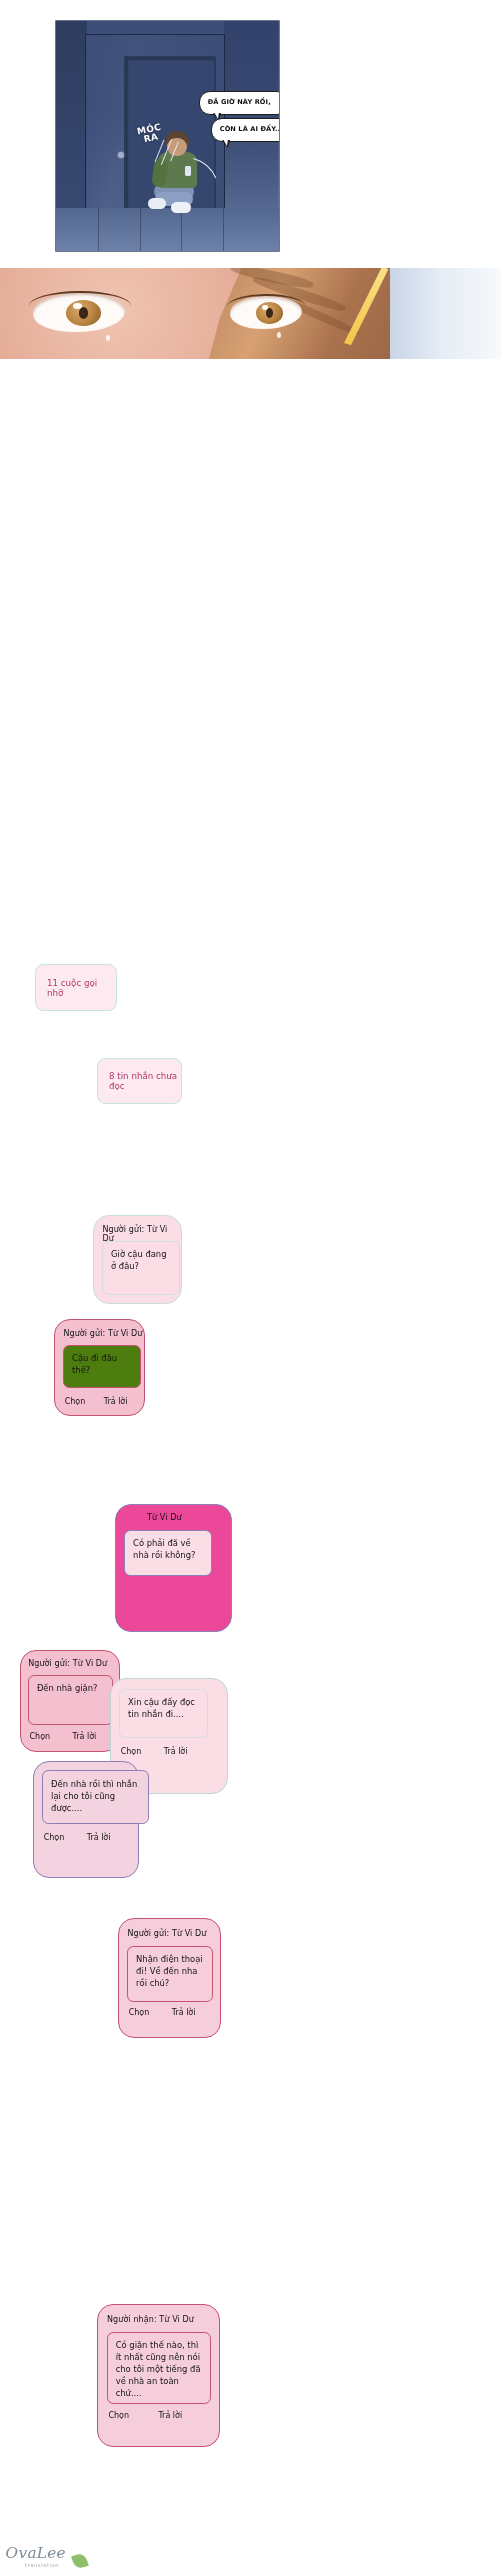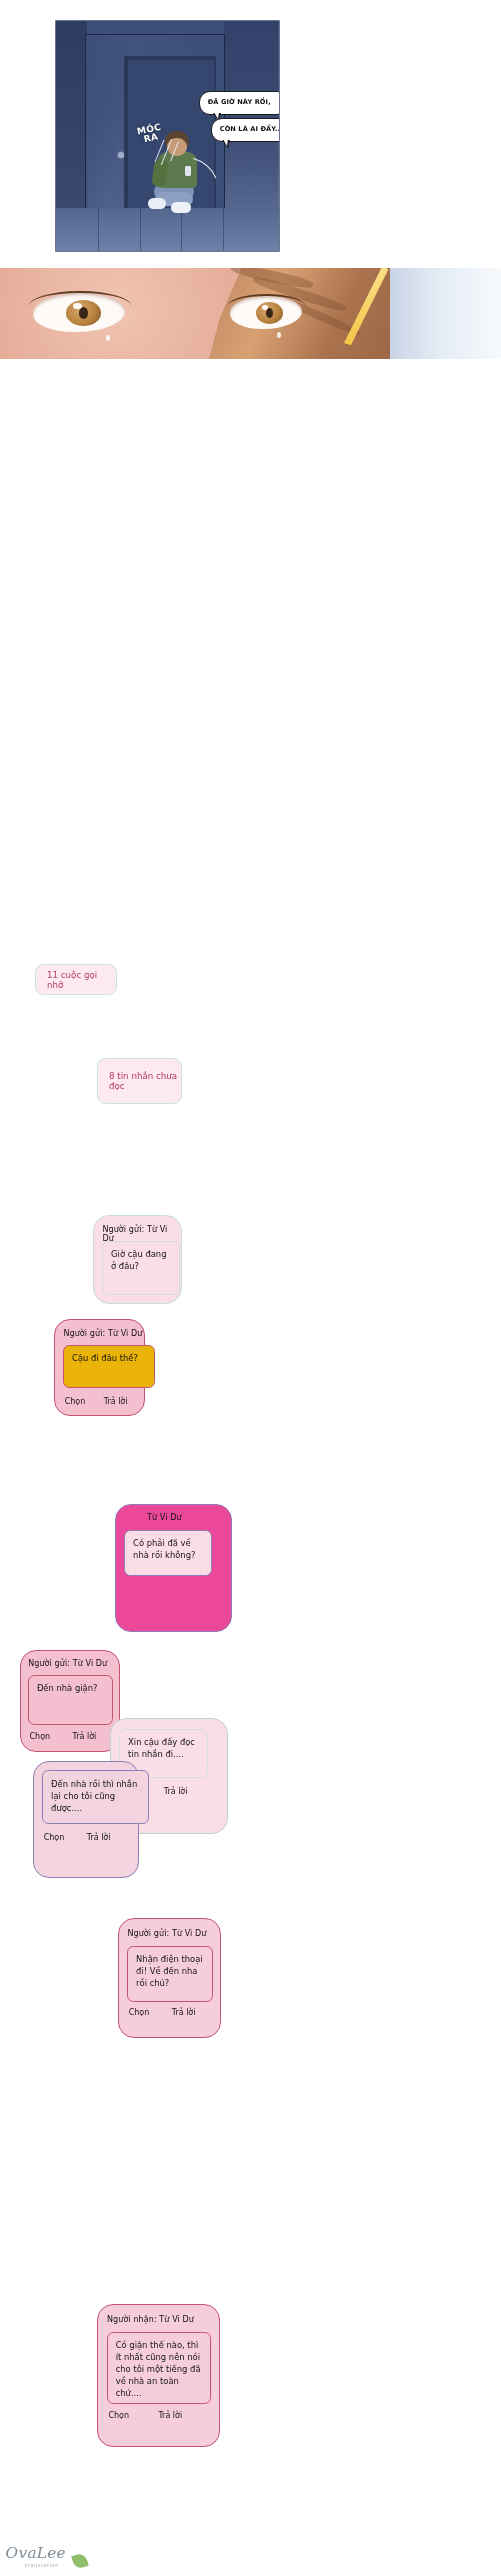--- a/index.html
+++ b/index.html
@@ -181,38 +181,38 @@
       </div>
     <div class="glint"></div>
     <div class="lash"></div>
   </div>
   <div class="tear" style="left:106px;top:67px;"></div>
   <div class="tear" style="left:277px;top:64px;"></div>
   <div class="cool-right"></div>
   <div class="highlight-beam"></div>
 </div>
 
-<div class="plain" id="n-calls" style="left:35px;top:964px;width:82px;height:31px;background:#fdeaf1;border:1px solid #c9e2e2;">
+<div class="plain" id="n-calls" style="left:35px;top:964px;width:82px;height:47px;background:#fdeaf1;border:1px solid #c9e2e2;">
   <span>11 cuộc gọi nhỡ</span>
 </div>
 
 <div class="plain" id="n-msgs" style="left:97px;top:1058px;width:85px;height:46px;background:#fdeaf1;border:1px solid #c9e2e2;align-items:center;">
   <span>8 tin nhắn chưa đọc</span>
 </div>
 
 <div class="card" id="card-a" style="left:93px;top:1215px;width:89px;height:89px;background:#fbdde6;border:0.9px solid #c9dede;">
   <div class="sender" style="left:8.4px;top:9px;">Người gửi: Từ Vi Dư</div>
   <div class="msgbox" style="left:8.4px;top:25px;width:78px;height:54px;background:#fbdde6;border:0.8px solid #cfdede;">
     <div class="txt">Giờ cậu đang ở đâu?</div>
   </div>
 </div>
 
 <div class="card" id="card-b" style="left:54px;top:1319px;width:91px;height:97px;background:#f4bfcf;border:1.1px solid #c4536f;">
   <div class="sender" style="left:8.4px;top:9px;">Người gửi: Từ Vi Dư</div>
-  <div class="msgbox" style="left:8.4px;top:25px;width:92px;height:43px;background:#eab308;border:0.8px solid #c4536f;">
+  <div class="msgbox" style="left:8.4px;top:25px;width:78px;height:43px;background:#4d7c0f;border:0.8px solid #c4536f;">
     <div class="txt">Cậu đi đâu thế?</div>
   </div>
   <div class="acts" style="left:9.7px;top:77px;width:74px;">
     <span class="a1">Chọn</span>
     <span class="a2" style="left:39px;">Trả lời</span>
   </div>
 </div>
 
 <div class="card" id="card-c" style="left:115px;top:1504px;width:117px;height:128px;background:#ec4899;border:1px solid #8b7fb5;">
   <div class="sender" style="left:31px;top:8.4px;">Từ Vi Dư</div>
@@ -225,21 +225,21 @@
   <div class="sender" style="left:7.7px;top:8.4px;">Người gửi: Từ Vi Dư</div>
   <div class="msgbox" style="left:7.7px;top:24px;width:85px;height:50px;background:#f4bfcf;border:0.8px solid #c4536f;">
     <div class="txt">Đến nhà giận?</div>
   </div>
   <div class="acts" style="left:9px;top:81px;width:84px;">
     <span class="a1">Chọn</span>
     <span class="a2" style="left:43px;">Trả lời</span>
   </div>
 </div>
 
-<div class="card" id="card-e" style="left:110px;top:1678px;width:118px;height:116px;background:#fbdde6;border:0.9px solid #bcd6d8;margin-top:40px;">
+<div class="card" id="card-e" style="left:110px;top:1678px;width:118px;height:116px;background:#fbdde6;border:0.9px solid #bcd6d8;">
   <div class="msgbox" style="left:8.4px;top:9.7px;width:89px;height:49px;background:#fbdde6;border:0.8px solid #d3dede;">
     <div class="txt">Xin cậu đấy đọc tin nhắn đi....</div>
   </div>
   <div class="acts" style="left:9.7px;top:68px;width:86px;">
     <span class="a1">Chọn</span>
     <span class="a2" style="left:43px;">Trả lời</span>
   </div>
 </div>
 
 <div class="card" id="card-f" style="left:33px;top:1761px;width:106px;height:117px;background:#f3d3e0;border:1px solid #8b7fb5;">

